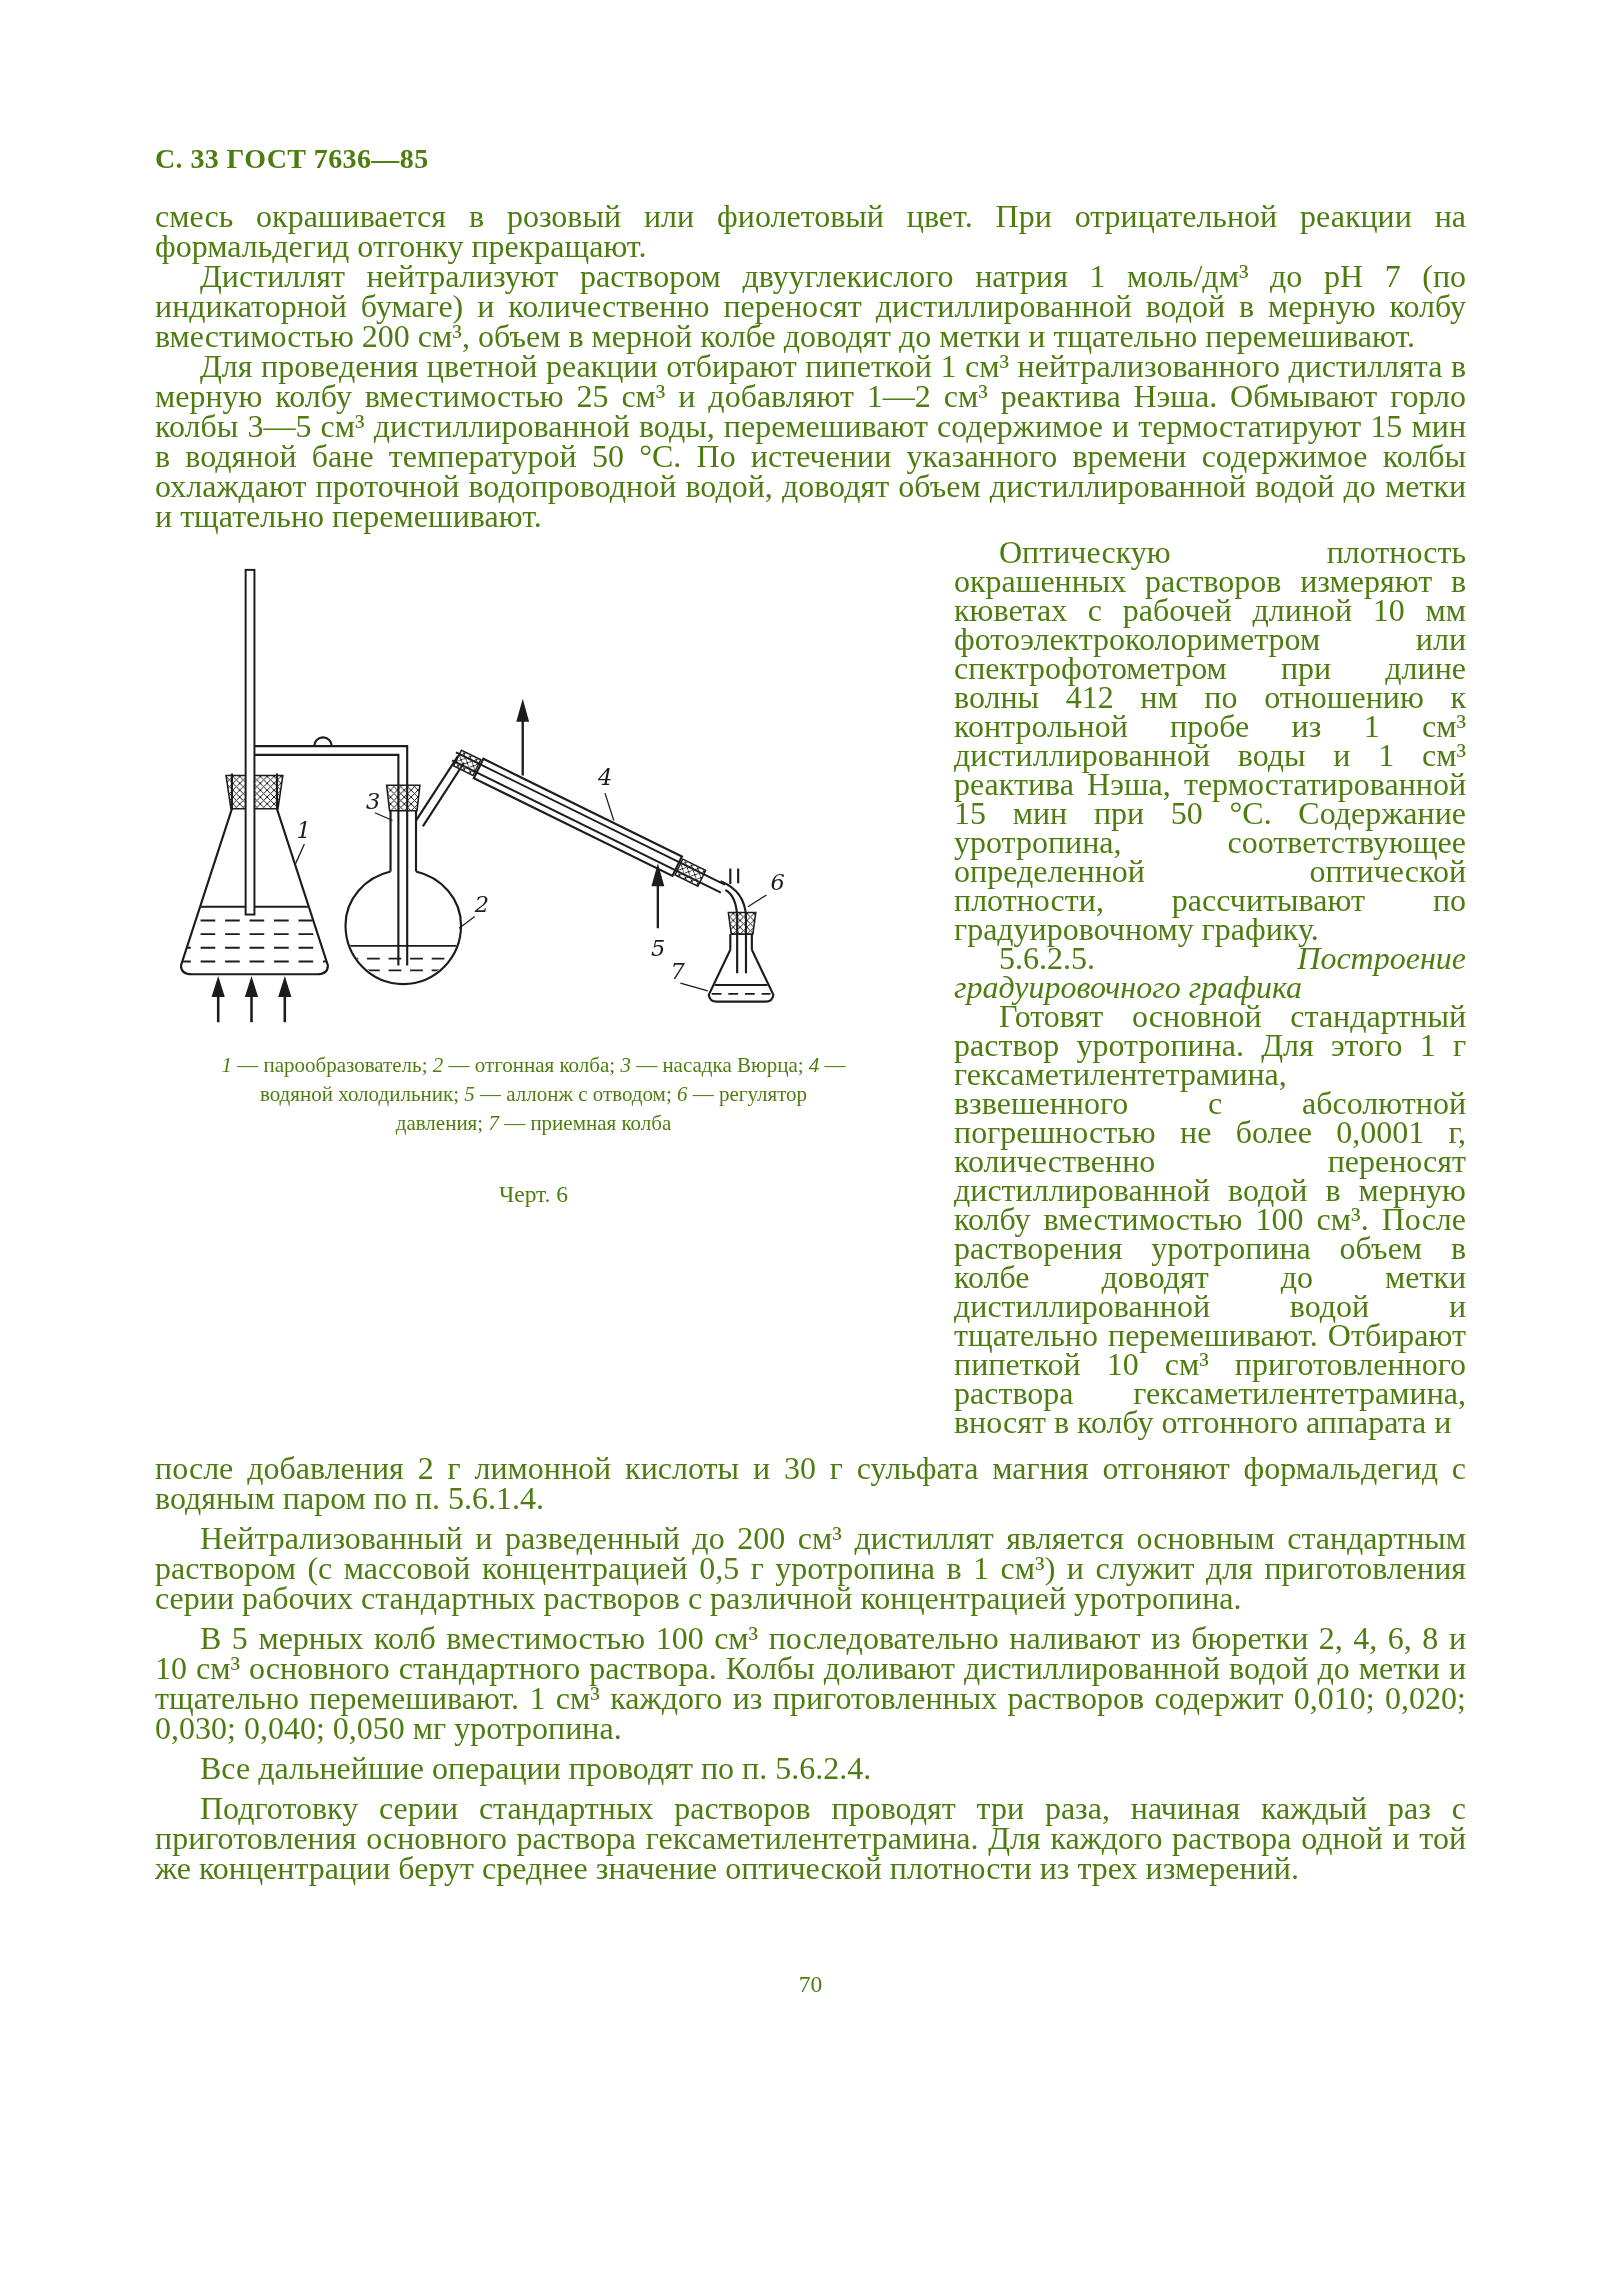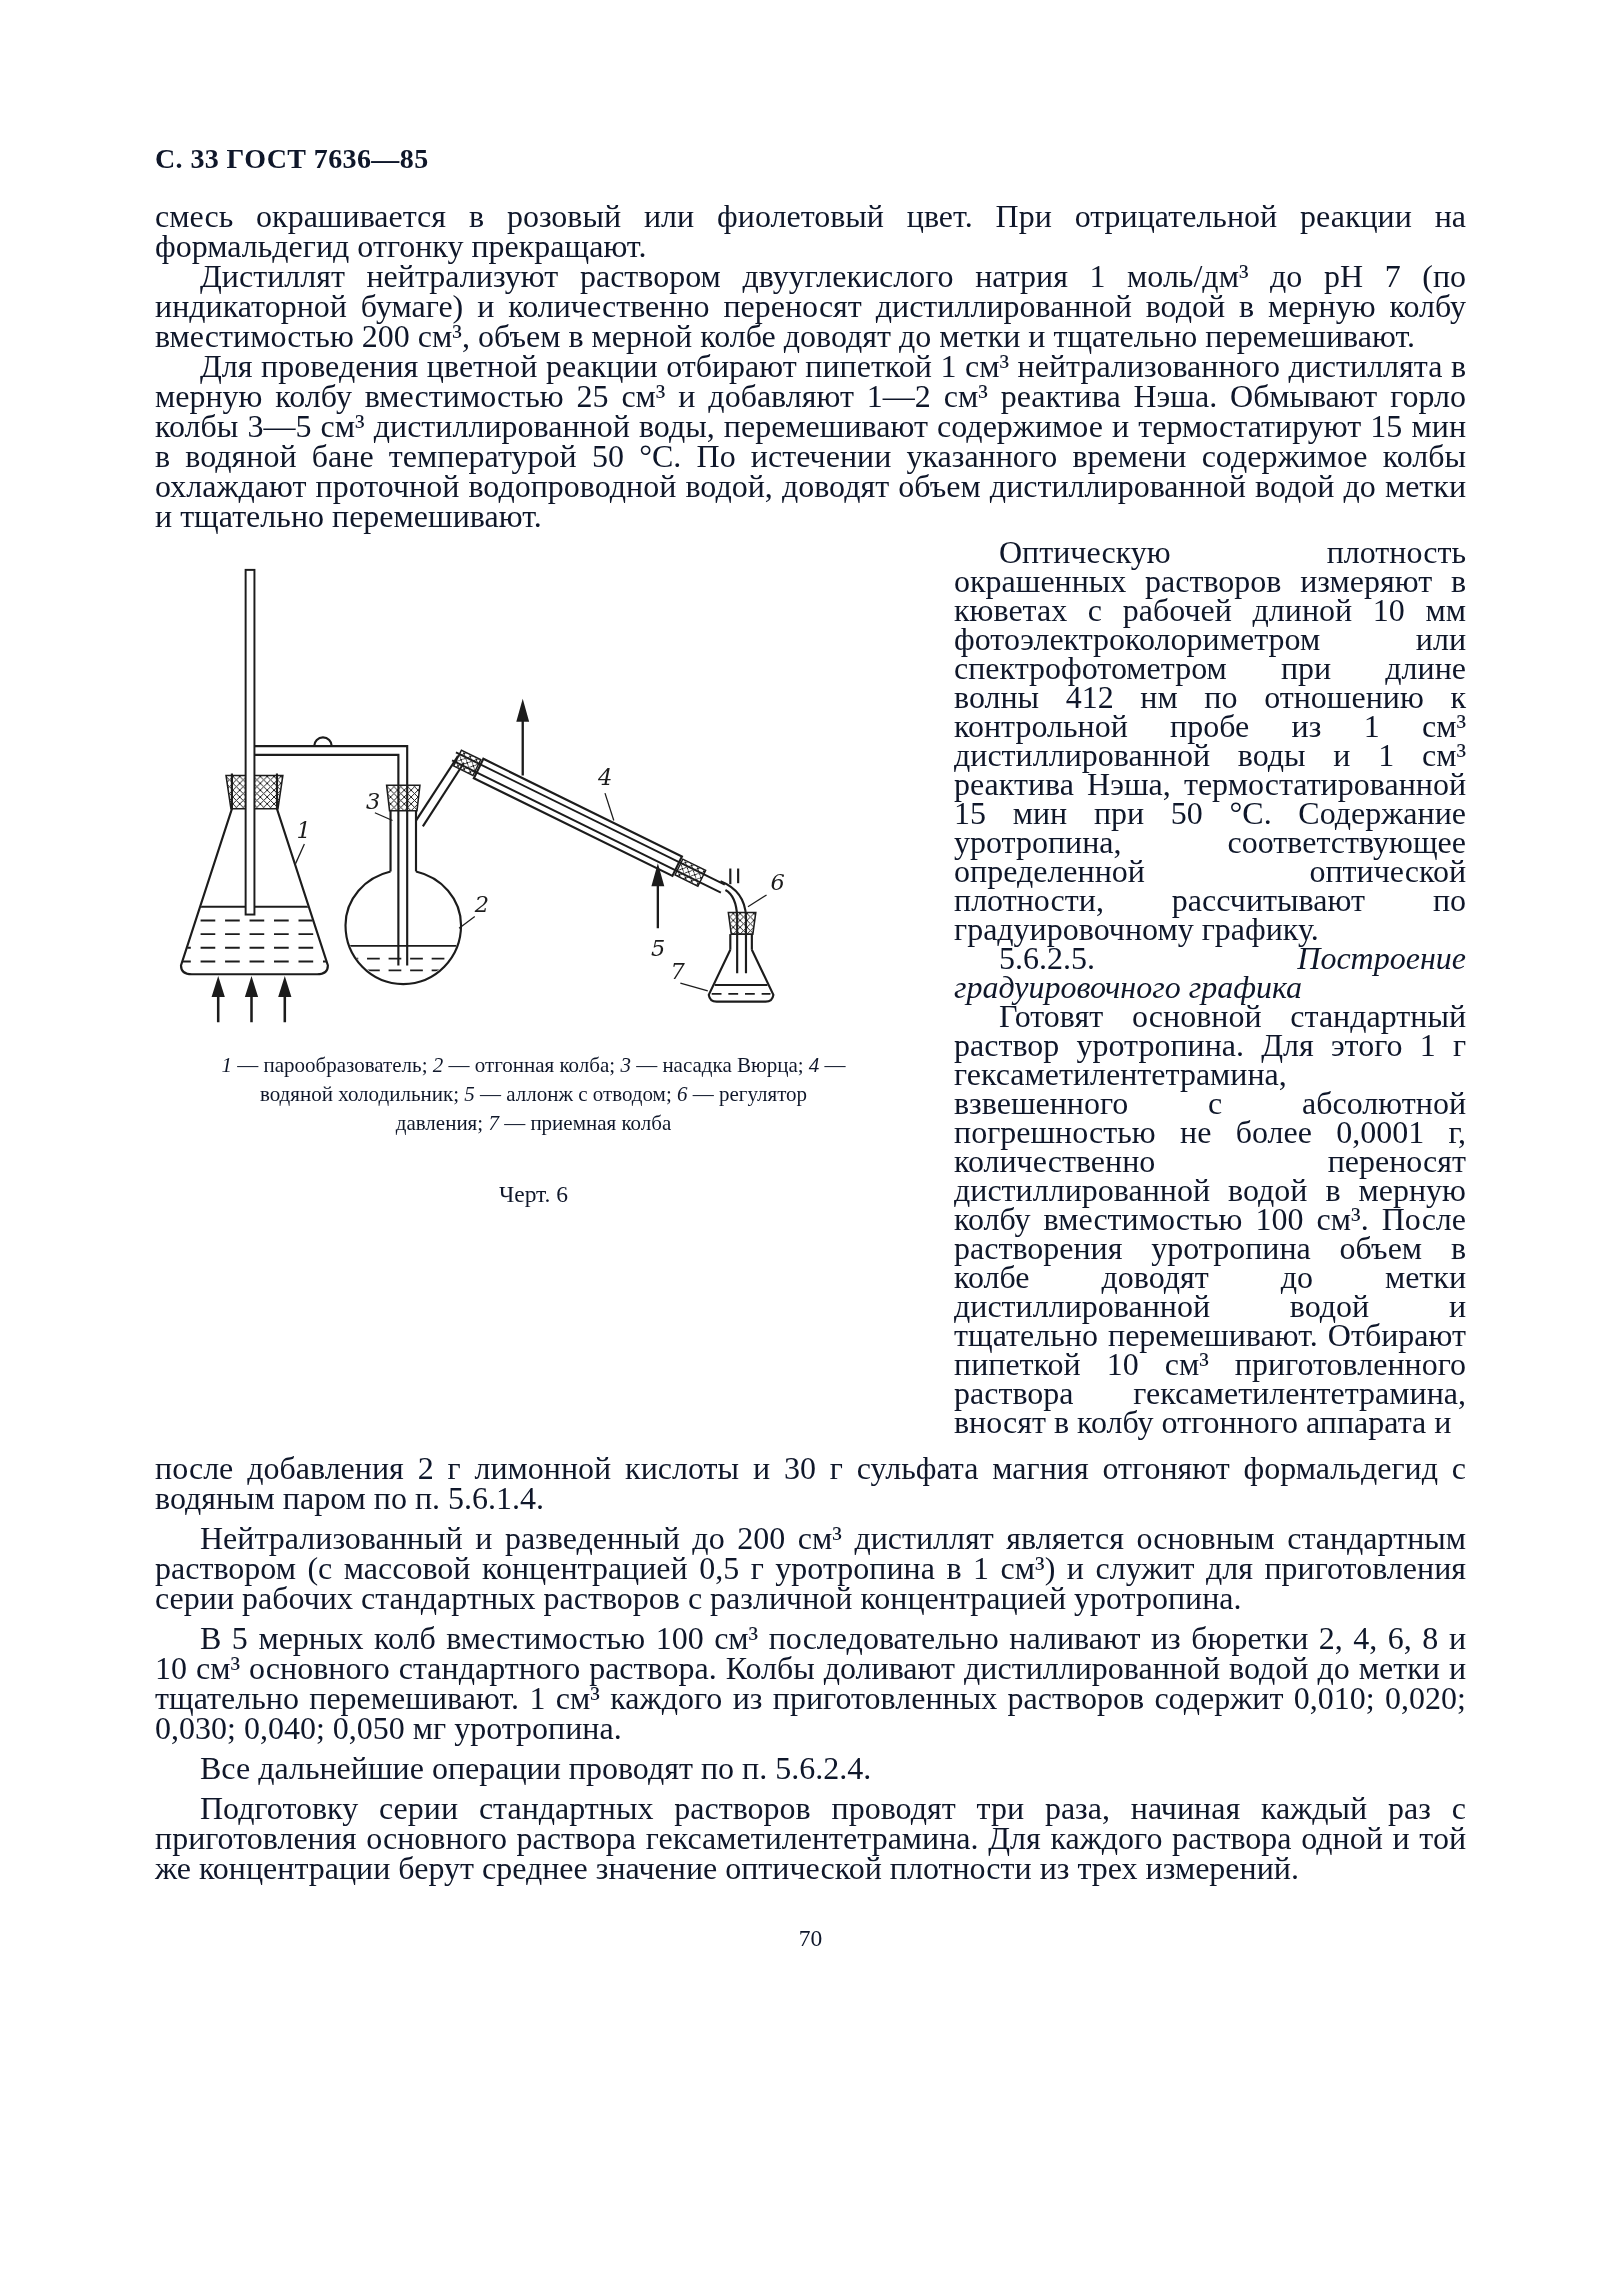--- a/index.html
+++ b/index.html
@@ -2,21 +2,21 @@
 <html lang="ru"><head>
 <meta charset="utf-8">
 <style>
   html, body { margin: 0; padding: 0; background: #ffffff; }
   .page {
     position: relative;
     width: 1621px;
     height: 2293px;
     margin: 0 auto;
     background: #ffffff;
-    color: #0f172a;
+    color: #4d7c0f;
     font-family: "Liberation Serif", "DejaVu Serif", serif;
     box-sizing: border-box;
     padding: 143px 155px 0 155px;
     overflow: hidden;
   }
   .doc-header {
     font-weight: bold;
     font-size: 28px;
     letter-spacing: 0.4px;
   }
@@ -36,21 +36,21 @@
     margin: 17.6px auto 0 auto;
     width: 627px;
     text-indent: 0;
   }
   .fig-legend em { font-style: italic; }
   .fig-number { text-align: center; font-size: 23.5px; margin-top: 43px; }
   .clause em { font-style: italic; }
   .lower { margin-top: 13.7px; }
   .lower p { margin-top: 10px; }
   .lower p:first-child { margin-top: 16px; }
-  .footer-num { text-align: center; font-size: 23.5px; margin-top: 42px; }
+  .footer-num { text-align: center; font-size: 23.5px; margin-top: 88px; }
   svg .ln { stroke: #1c1c1c; stroke-width: 2.2; fill: none; }
   svg .thin { stroke: #1c1c1c; stroke-width: 1.3; fill: none; }
   svg text { font-family: "DejaVu Serif", "Liberation Serif", serif; }
 </style>
 </head>
 <body>
 
 <div class="page">
 
   <div class="doc-header">С. 33 ГОСТ 7636—85</div>

